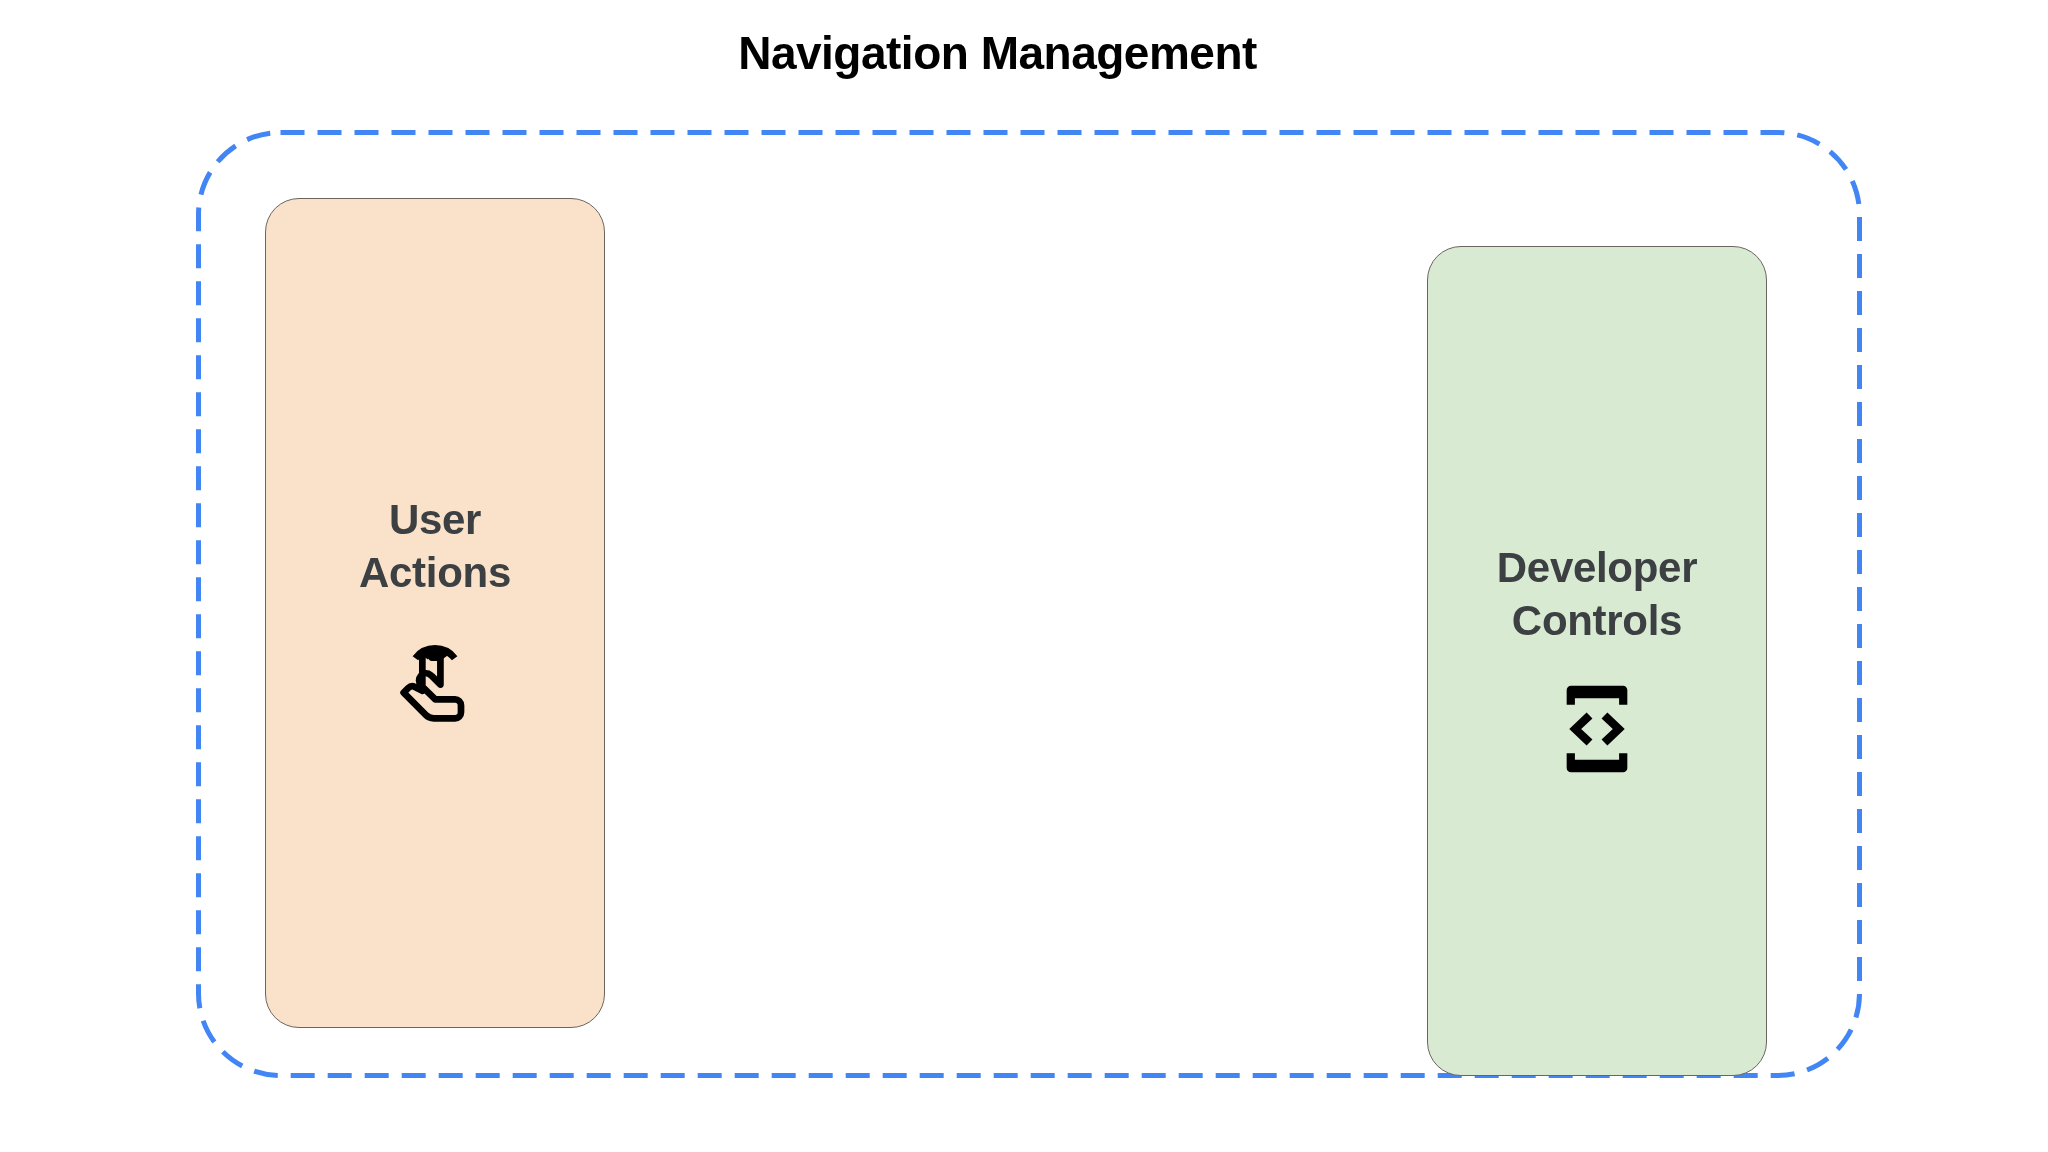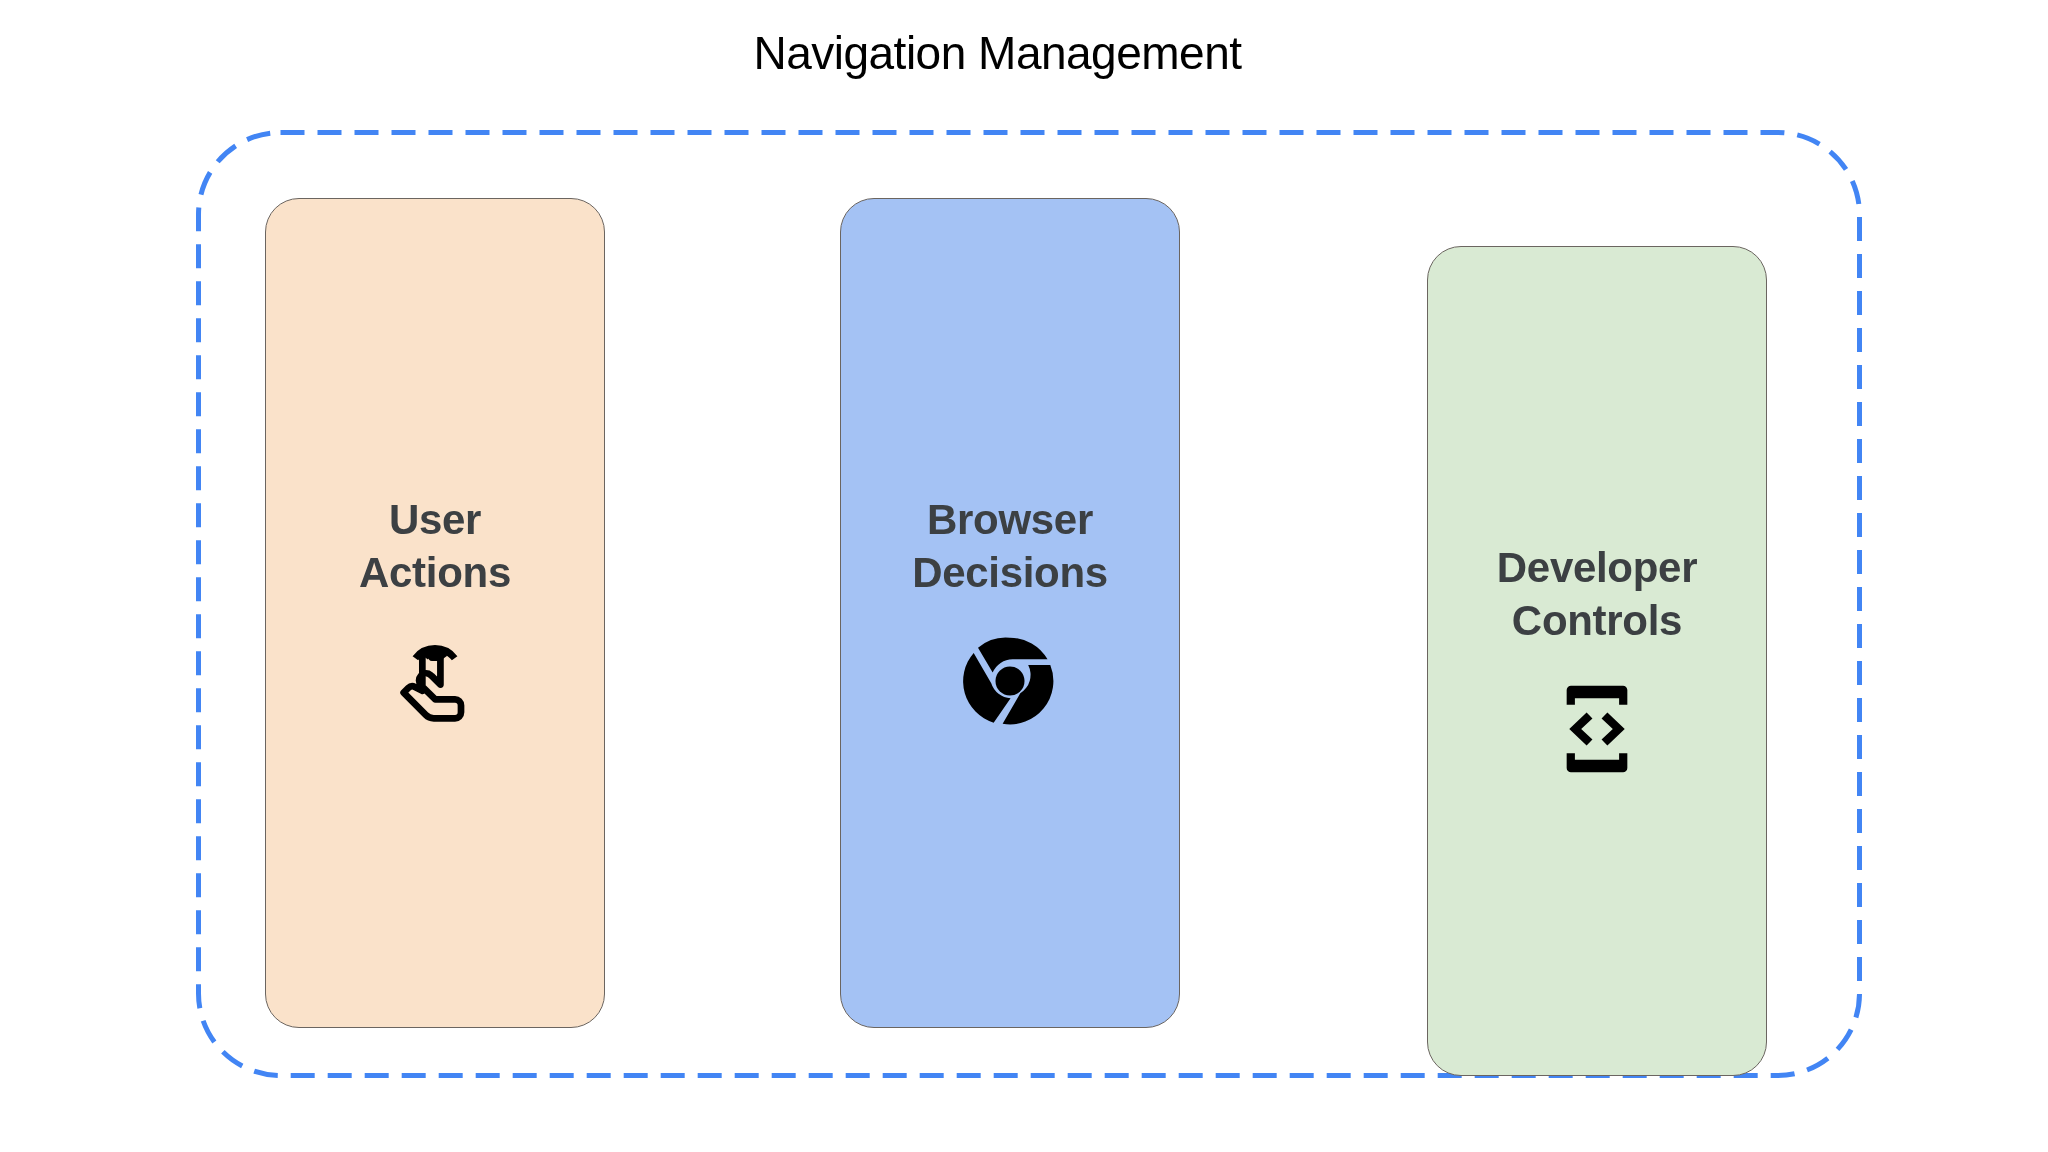--- a/index.html
+++ b/index.html
@@ -24,21 +24,21 @@
   }
 
   
   #page-title {
     position: absolute;
     left: 0;
     top: 26px;
     width: 1995px;
     text-align: center;
     font-size: 46px;
-    font-weight: normal;
+    font-weight: bold;
     color: #000000;
     letter-spacing: -0.5px;
     line-height: 1.2;
     white-space: nowrap;
   }
 
   
   #group-container {
     position: absolute;
     left: 196px;
@@ -130,32 +130,20 @@
 Actions</div>
       <div class="card-icon">
         <svg viewBox="0 0 24 24" aria-hidden="true">
           <path d="M9.17 6.17a3.5 3.5 0 0 1 5.66 0l-1.2.85a2 2 0 0 0-3.26 0l-1.2-.85z"></path>
           <path d="M8.1 7.23A4.9 4.9 0 0 1 12 5.3c1.58 0 2.99.74 3.9 1.93l1.27-.97A6.5 6.5 0 0 0 12 3.7a6.5 6.5 0 0 0-5.17 2.56l1.27.97z"></path>
           <path d="M13.25 6.6v6.22l-2.02-1.98-.26-.22a1.62 1.62 0 0 0-2.2 2.37l3.29 3.26h4.56c.76 0 1.38.62 1.38 1.38v1.6c0 .76-.62 1.38-1.38 1.38h-4.9a2.6 2.6 0 0 1-1.86-.78l-5.1-5.16 1.1-1.07a1.3 1.3 0 0 1 1.5-.24l1.72.88V6.6a1.1 1.1 0 0 1 2.2 0z" fill="none" stroke="currentColor" stroke-width="1.55" stroke-linejoin="round" stroke-linecap="round"></path>
         </svg>
       </div>
     </div>
 
-    <div class="card pos-1" style="background:#a4c2f4">
-      <div class="card-title">Browser
-Decisions</div>
-      <div class="card-icon">
-        <svg viewBox="0 0 24 24" aria-hidden="true">
-          <path d="M12 2a10 10 0 0 1 8.66 5H12.6a5 5 0 0 0-4.6 3.06L4.62 4.3A9.98 9.98 0 0 1 12 2z"></path>
-          <path d="M3.62 5.52l4.05 6.98a5 5 0 0 0 4.46 3.47l-3.9 5.65A10 10 0 0 1 3.62 5.52z"></path>
-          <path d="M21.3 8.3A10 10 0 0 1 10.3 21.86l4.07-7.03A5 5 0 0 0 16.2 8.3h5.1z"></path>
-          <circle cx="12" cy="12" r="3.35"></circle>
-        </svg>
-      </div>
-    </div>
 
     <div class="card pos-2" style="background:#d9ead3">
       <div class="card-title">Developer
 Controls</div>
       <div class="card-icon">
         <svg viewBox="0 0 24 24" aria-hidden="true">
           <path d="M6 2h12a1 1 0 0 1 1 1v3.4h-1.9V4.9H6.9v1.5H5V3a1 1 0 0 1 1-1z"></path>
           <rect x="6.9" y="3.4" width="10.2" height="1.3"></rect>
           <path d="M5 17.6h1.9v1.5h10.2v-1.5H19V21a1 1 0 0 1-1 1H6a1 1 0 0 1-1-1v-3.4z"></path>
           <rect x="6.9" y="19.3" width="10.2" height="1.3"></rect>

